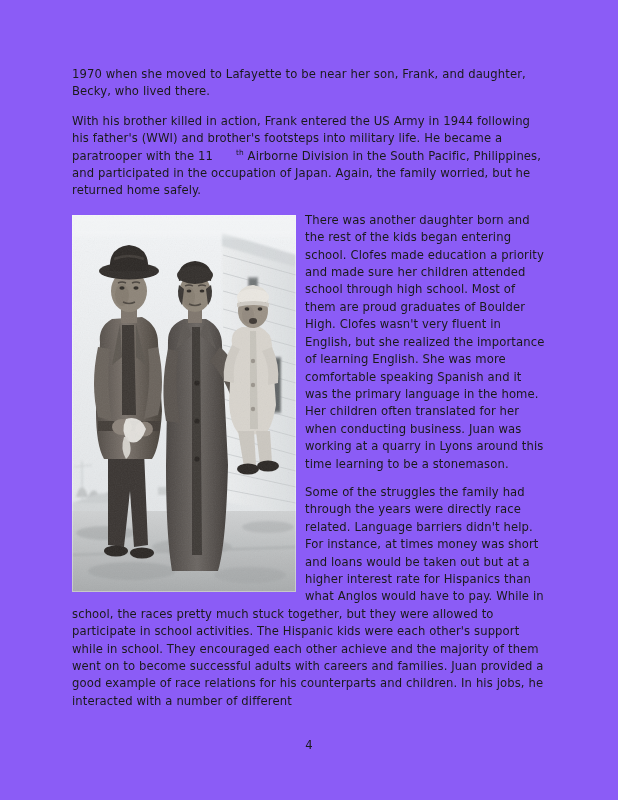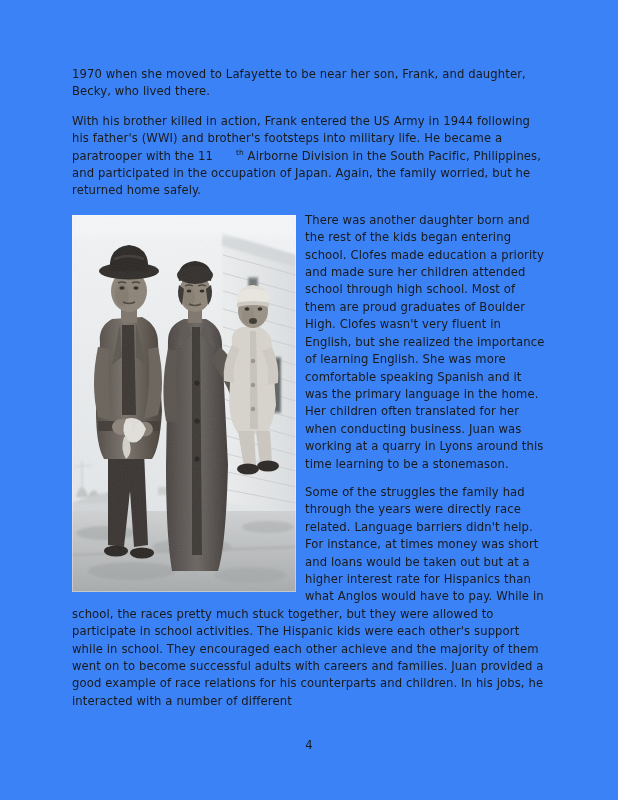--- a/index.html
+++ b/index.html
@@ -7,21 +7,21 @@
     padding: 0;
     background: #ffffff;
   }
   body {
     font-family: "DejaVu Sans", "Liberation Sans", sans-serif;
   }
   .page {
     position: relative;
     width: 618px;
     height: 800px;
-    background: #3b82f6;
+    background: #8b5cf6;
     overflow: hidden;
   }
   .content {
     position: absolute;
     left: 72px;
     top: 66px;
     width: 474px;
   }
   .para {
     font-size: 11.6px;

